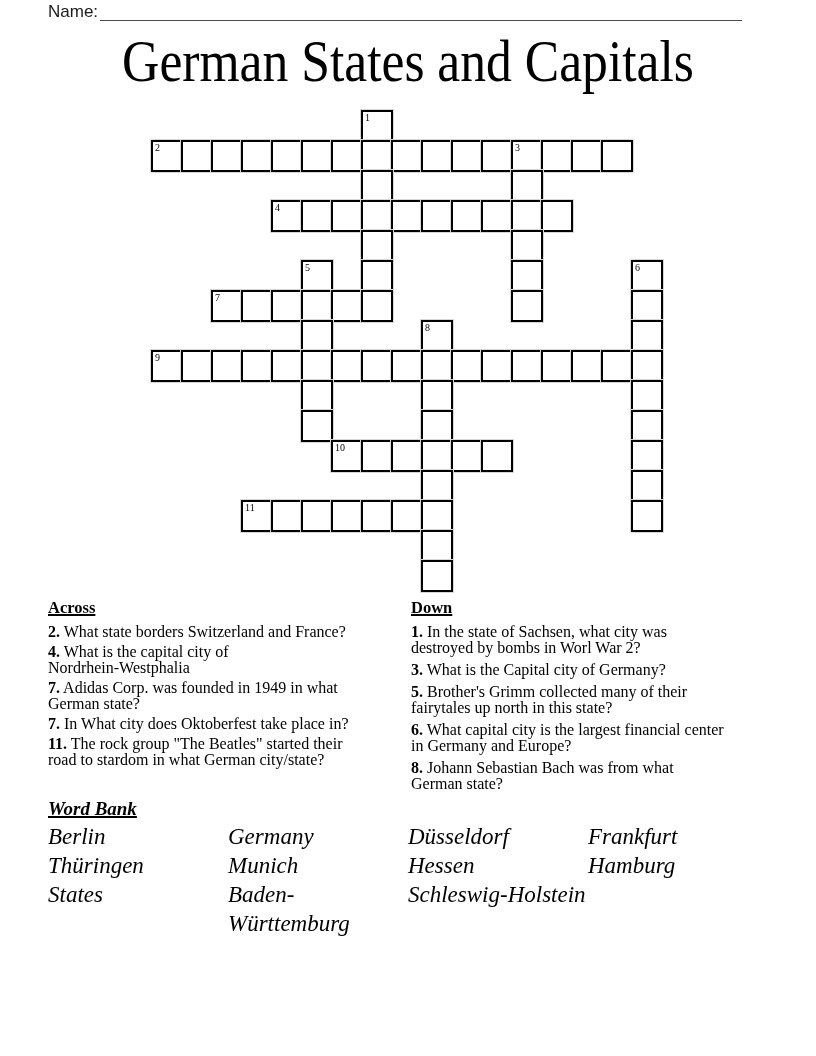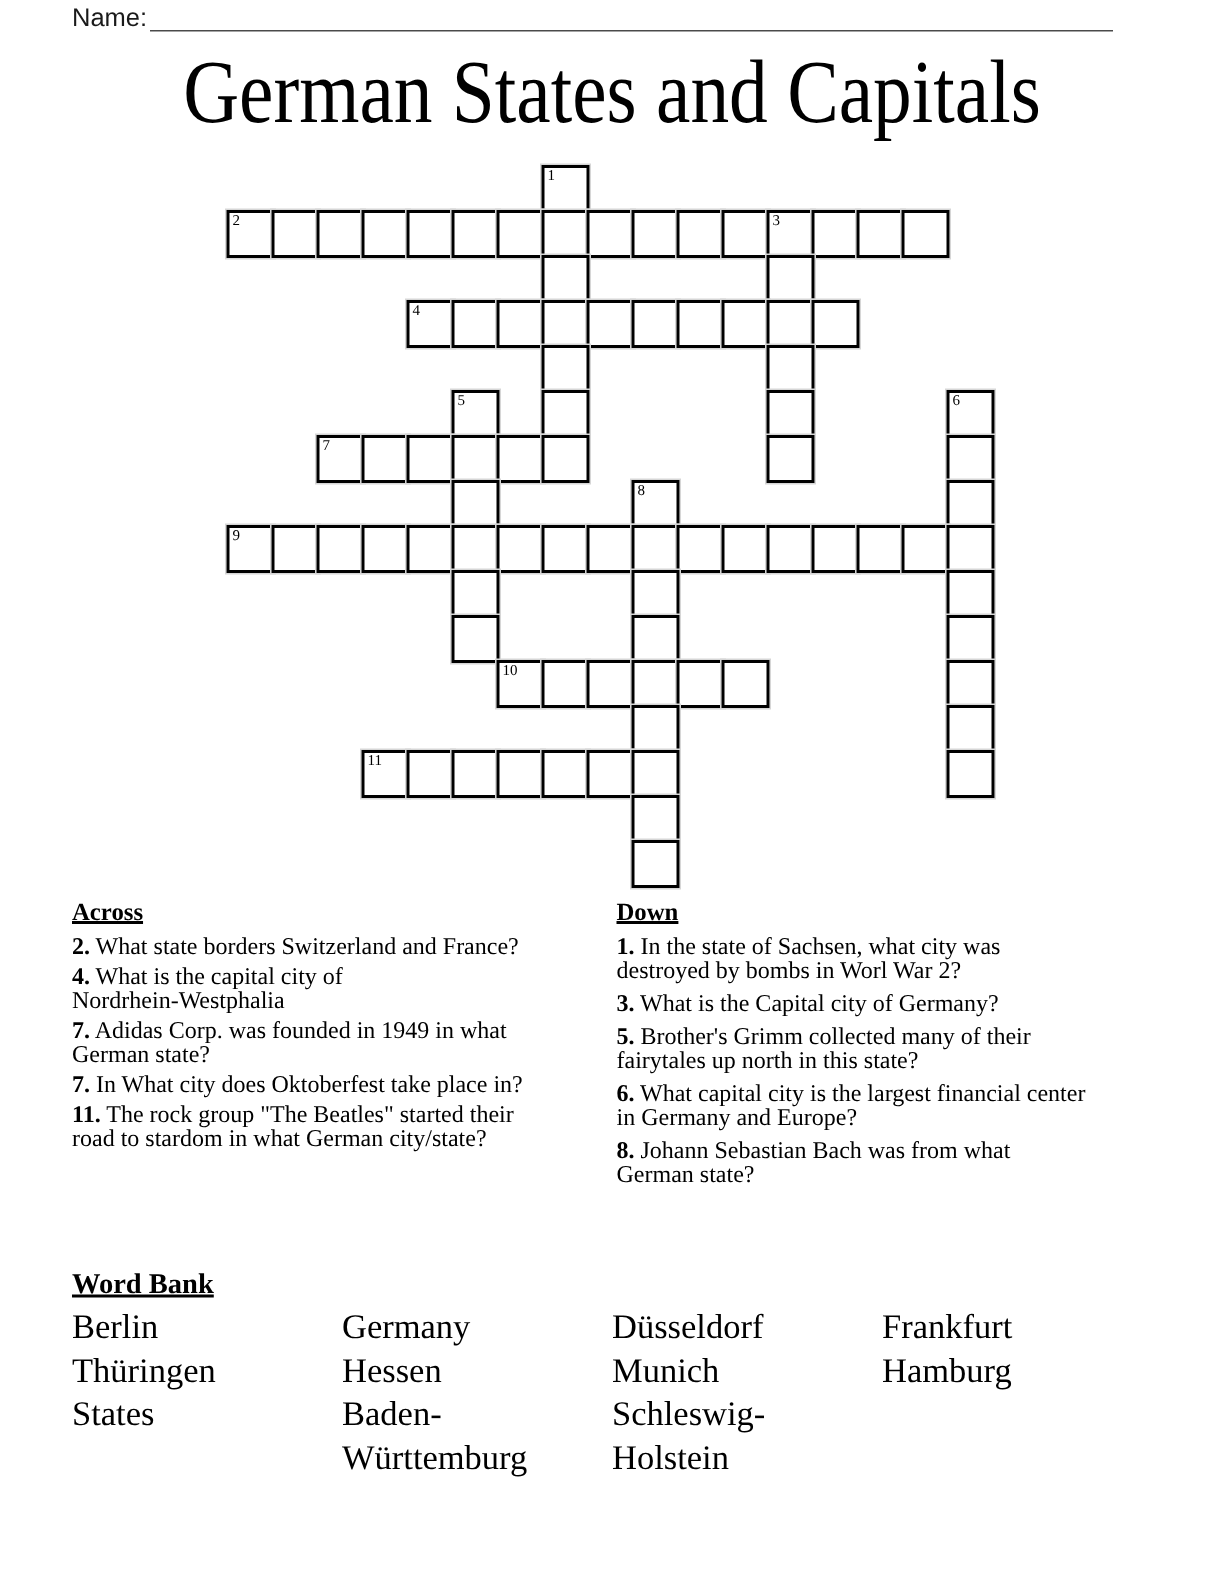--- a/index.html
+++ b/index.html
@@ -89,21 +89,21 @@
     line-height: 16px;
     text-decoration: underline;
     text-decoration-thickness: 1.5px;
     margin-bottom: 8px;
   }
   .clue { margin-bottom: 4px; }
   .down .clue { margin-bottom: 6px; }
   .clue b { font-weight: 700; }
 
   
-  .wordbank { position: absolute; left: 48px; top: 846px; }
+  .wordbank { position: absolute; left: 48px; top: 798px; font-style: italic; }
   .wb-heading {
     font-weight: 700;
     font-size: 19px;
     line-height: 22px;
     text-decoration: underline;
     text-decoration-thickness: 1.5px;
   }
   .wb-grid {
     margin-top: 2px;
     display: grid;
@@ -258,22 +258,22 @@
   </div>
 
   <div class="wordbank">
     <div class="wb-heading">Word Bank</div>
     <div id="wb-grid" class="wb-grid">
         <span>Berlin</span>
         <span>Germany</span>
         <span>Düsseldorf</span>
         <span>Frankfurt</span>
         <span>Thüringen</span>
+        <span>Munich</span>
         <span>Hessen</span>
-        <span>Munich</span>
         <span>Hamburg</span>
         <span>States</span>
         <span>Baden-Württemburg</span>
         <span>Schleswig-Holstein</span>
       </div>
   </div>
 
 </div>
 
 </body></html>

